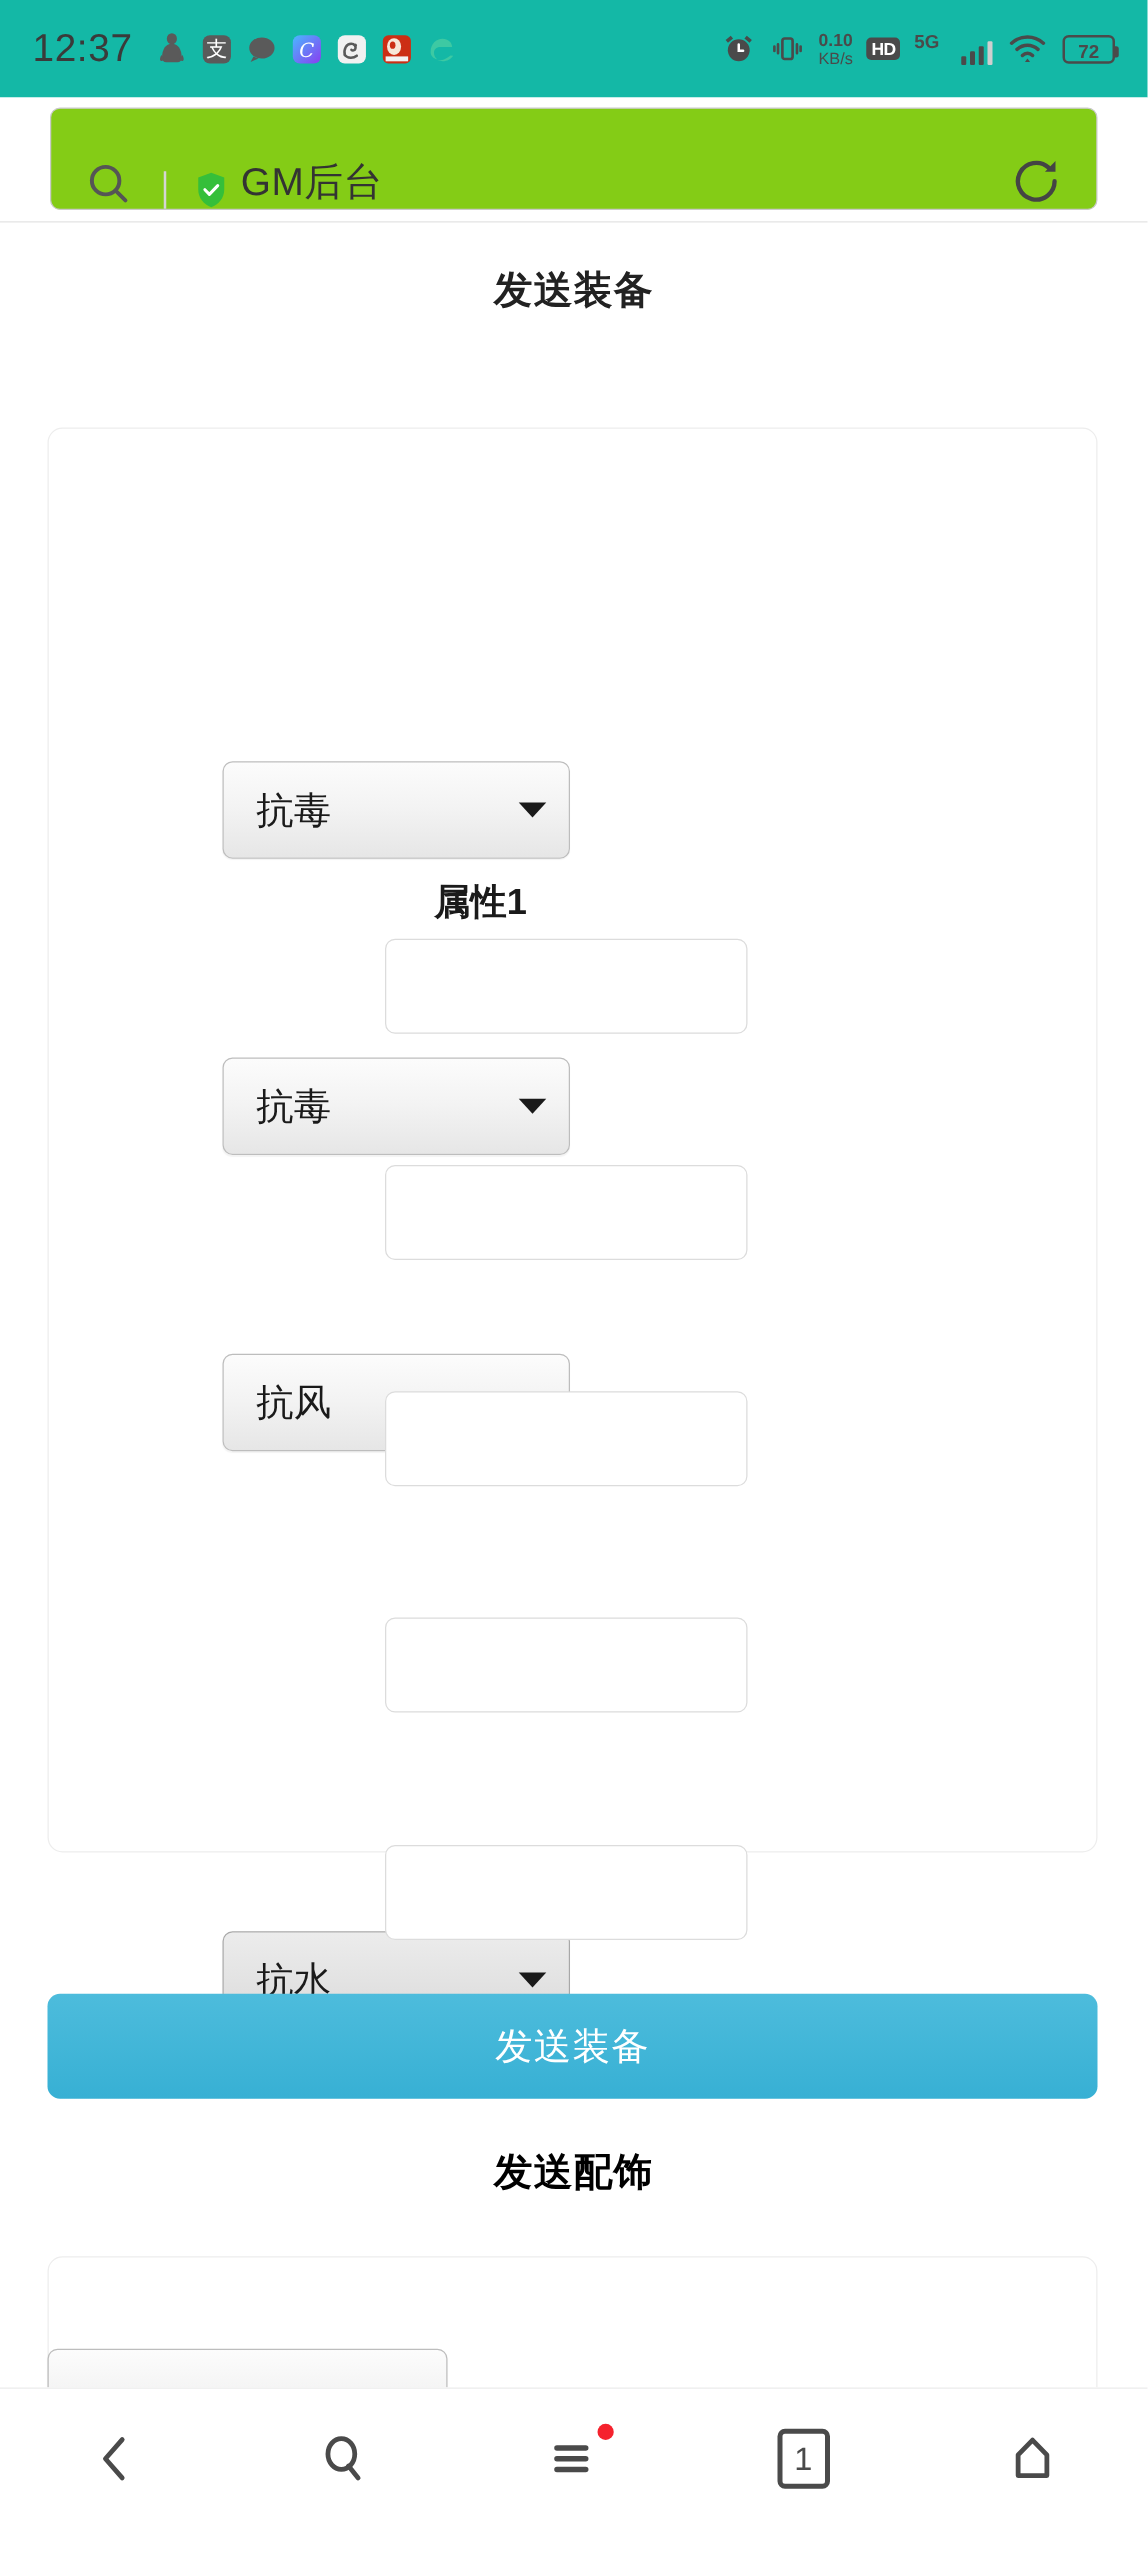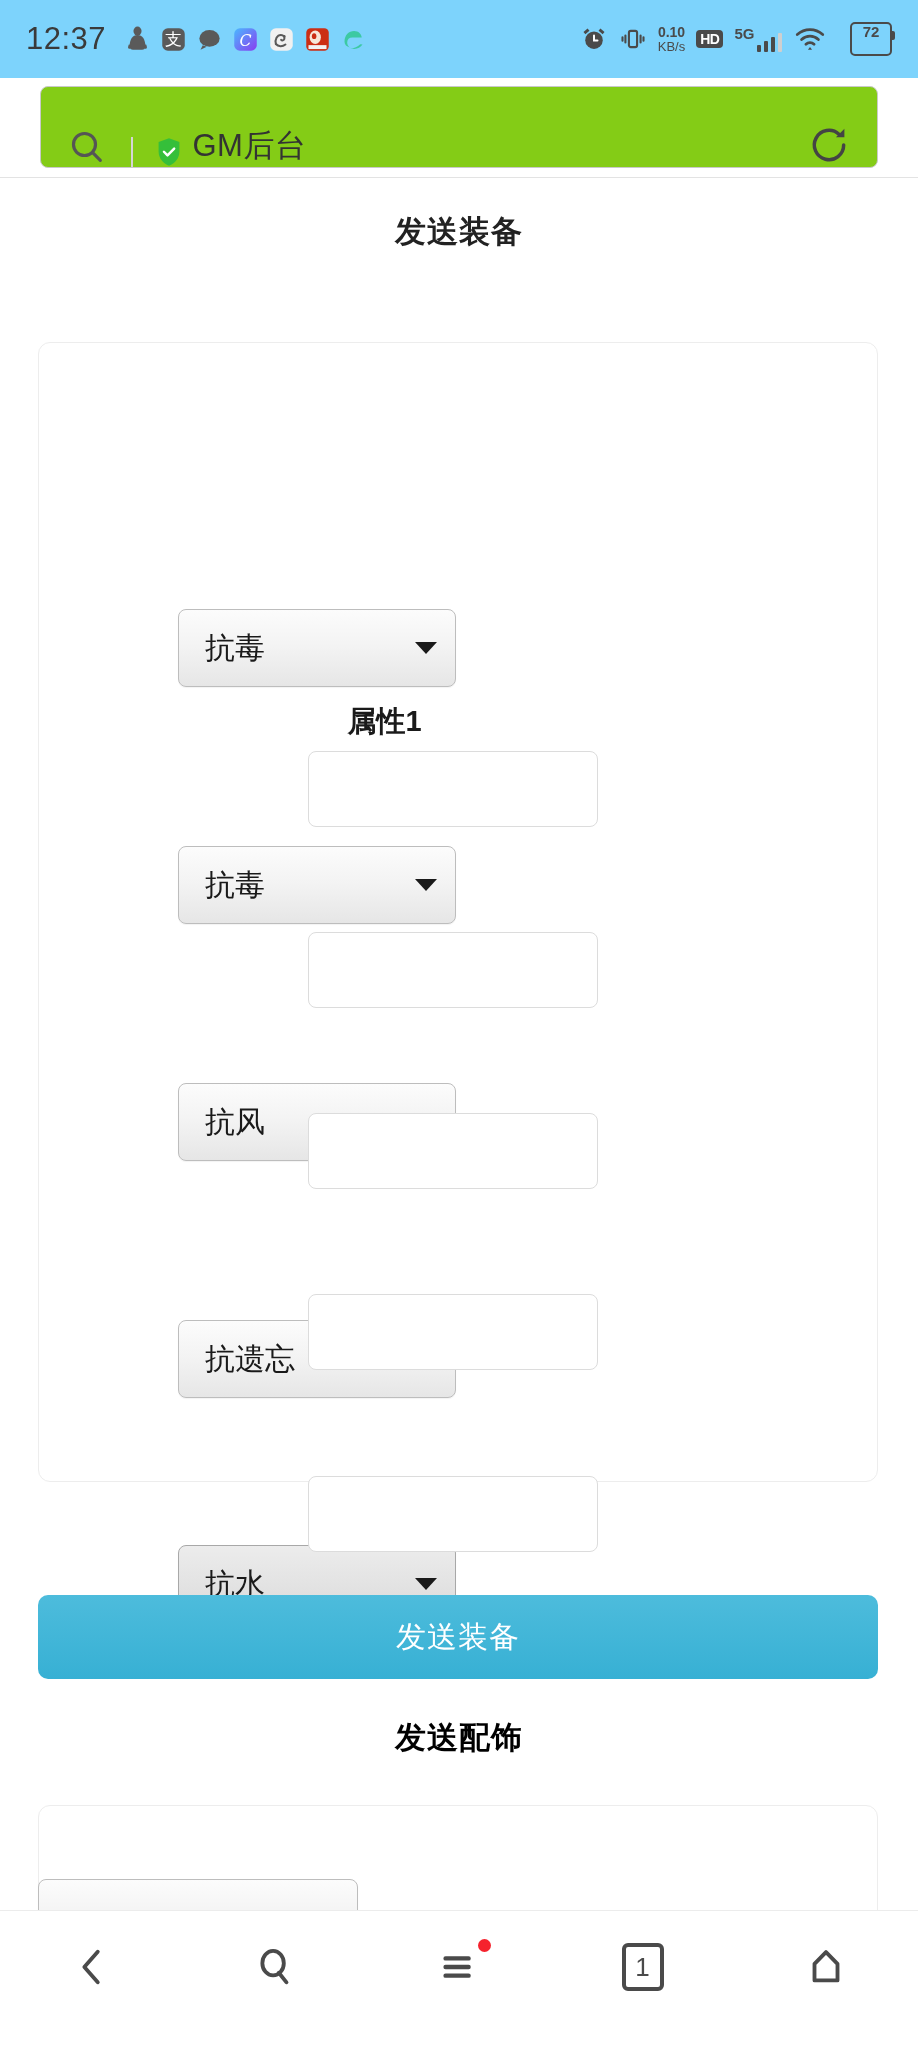--- a/index.html
+++ b/index.html
@@ -9,47 +9,47 @@
     font-family: "Liberation Sans", "DejaVu Sans", sans-serif;
     overflow: hidden;
   }
 
   
   .statusbar {
     position: absolute; top: 0; left: 0;
     width: 918px; height: 78px;
     display: flex; align-items: center;
     padding: 0 26px;
-    background: #7dd3fc;
+    background: #14b8a6;
   }
   .sb-clock {
     font-size: 31px; color: #3a3a3a; letter-spacing: .5px;
     font-family: "Liberation Sans", sans-serif;
     margin-right: 18px;
   }
   .sb-left { display: flex; align-items: center; gap: 9px; }
   .sb-right { margin-left: auto; display: flex; align-items: center; gap: 11px; }
   .appicon { width: 27px; height: 27px; display:block; }
   .sb-net { display: flex; flex-direction: column; align-items: center; line-height: 1;
             font-size: 14px; color: #4a4a4a; font-weight: 700; }
   .sb-net span:last-child { font-size: 13px; font-weight: 400; margin-top: 1px;}
   .hd-badge {
     background: #4a4a4a; color: #fff; font-size: 14px; font-weight: 700;
     border-radius: 4px; padding: 2px 4px 2px 4px; line-height: 1;
     letter-spacing: -.5px;
   }
-  .sig-wrap { display:flex; align-items:flex-end; gap:2px;}
+  .sig-wrap { display:flex; align-items:flex-end; gap:17px;}
   .sig-5g { font-size: 15px; font-weight: 700; color: #4a4a4a; line-height: 1; margin-bottom: 11px;}
   .bars { display:flex; align-items:flex-end; gap:2.5px; height: 19px;}
   .bars i { width: 4.5px; background:#4a4a4a; display:block; border-radius: 1px;}
   .bars i.b1 { height: 7px; } .bars i.b2 { height: 11px; }
   .bars i.b3 { height: 15px; } .bars i.b4 { height: 19px; background:#cfcfcf; }
   .battery {
-    width: 42px; height: 34px; border: 2.5px solid #4a4a4a; border-radius: 5px;
-    display:flex; align-items:flex-start; justify-content:center; position: relative; margin-left: 12px;
+    width: 42px; height: 23px; border: 2.5px solid #4a4a4a; border-radius: 5px;
+    display:flex; align-items:flex-end; justify-content:center; position: relative;
   }
   .battery::after{ content:""; position:absolute; right:-5px; top:7px; width:3px;height:9px;
                    background:#4a4a4a; border-radius:0 2px 2px 0;}
   .battery span { font-size: 15px; font-weight: 700; color:#4a4a4a; line-height:1;}
 
   
   .urlbar-wrap {
     position: absolute; top: 78px; left: 0; width: 918px; height: 100px;
     background: #fff; border-bottom: 1px solid #e3e3e3;
   }
@@ -276,24 +276,20 @@
   <div class="attr-label lb2">属性2</div>
   <input class="attr-input ip2" type="text" value="" style="">
 
   <div class="sel sel-a3">
     <span class="txt">抗风</span>
     <span class="caret"></span>
   </div>
   <div class="attr-label lb3">属性3</div>
   <input class="attr-input ip3" type="text" value="" style="">
 
-  <div class="sel sel-a4">
-    <span class="txt">抗遗忘</span>
-    <span class="caret"></span>
-  </div>
   <div class="attr-label lb4">属性4</div>
   <input class="attr-input ip4" type="text" value="" style="">
 
   <div class="sel sel-a5 focused">
     <span class="txt">抗水</span>
     <span class="caret"></span>
   </div>
   <div class="attr-label lb5">属性5</div>
   <input class="attr-input ip5" type="text" value="" style="">
 

